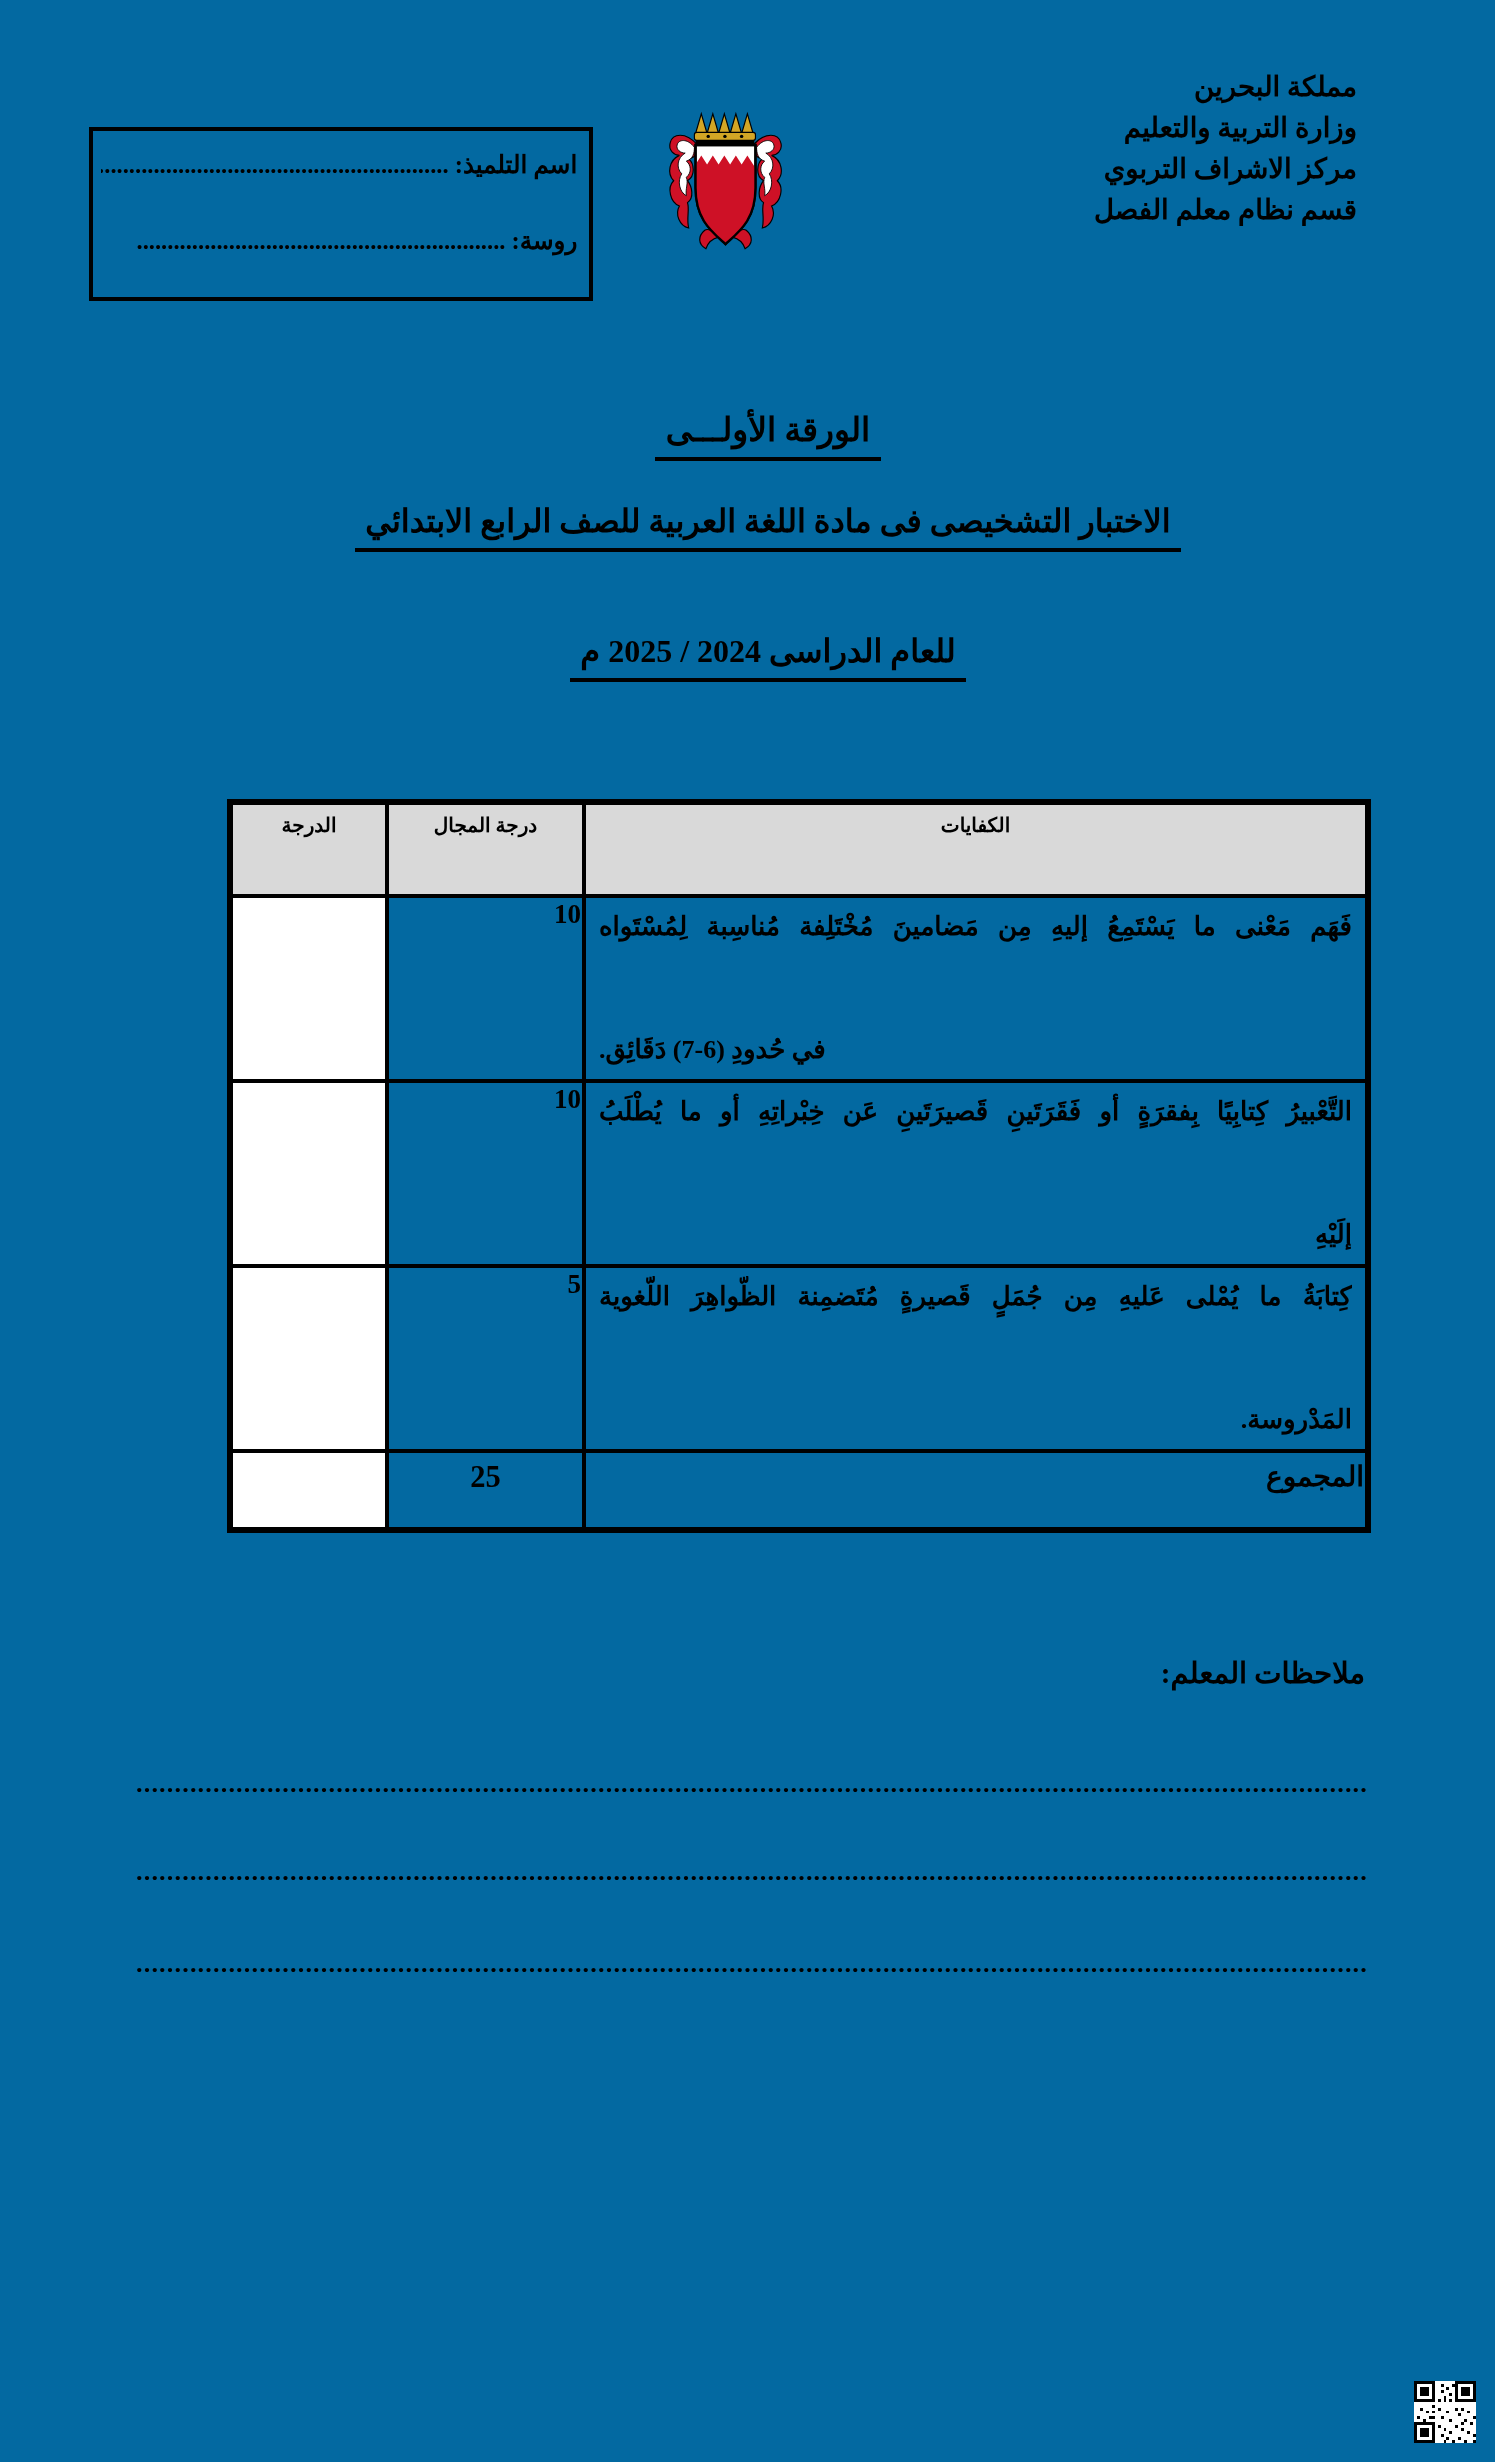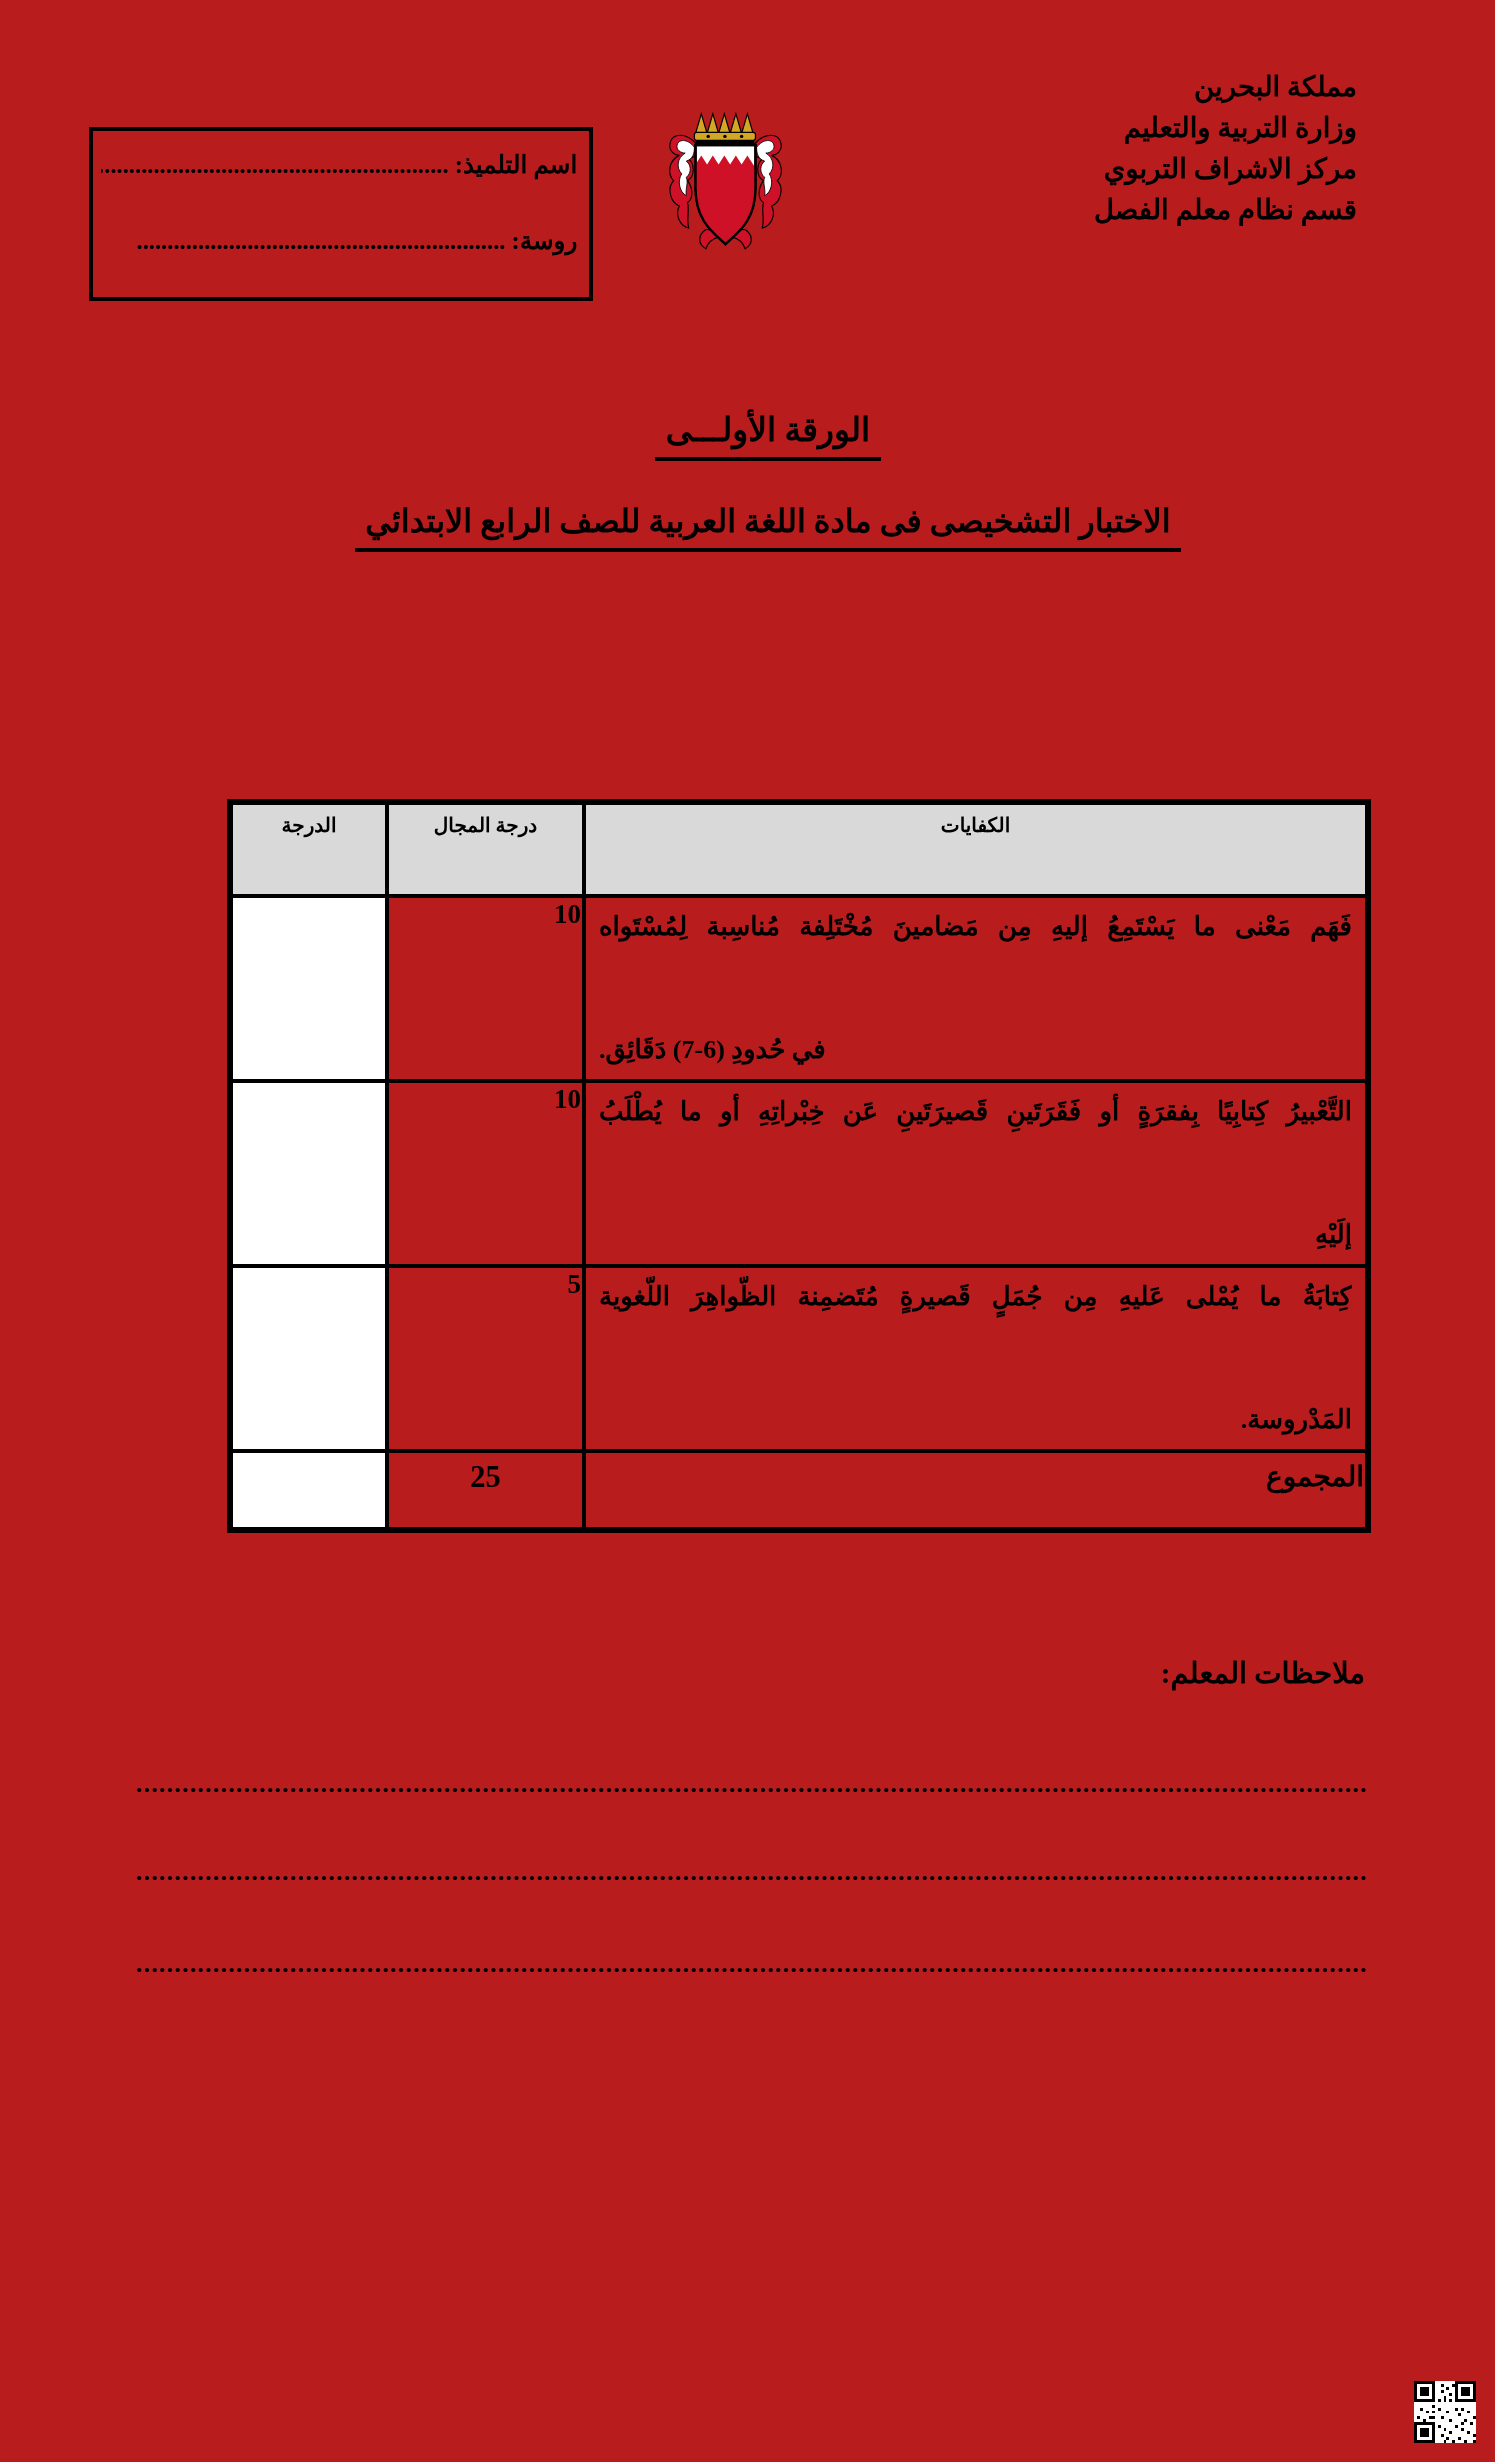--- a/index.html
+++ b/index.html
@@ -1,19 +1,19 @@
 <!DOCTYPE html>
 <html lang="ar" dir="rtl" style="font-size:9.4px"><head>
 <meta charset="utf-8">
 <style>
   html,body{margin:0;padding:0;background:#888;}
   #page{
     position:relative;
     width:1495px;height:2462px;
-    background:#b91c1c;
+    background:#0369a1;
     direction:rtl;
     font-family:"Liberation Serif","DejaVu Serif",serif;
     color:#000;
     overflow:hidden;
     margin:0 auto;
   }
   
   .ministry{
     position:absolute;top:66px;right:138px;
     text-align:right;font-size:27.6px;font-weight:bold;line-height:41px;
@@ -131,20 +131,23 @@
         <path fill="none" stroke="#000" stroke-width="4" d="M58,66 L162,66 L162,140 C162,196 134,216 110,238 C86,216 58,196 58,140 Z"></path>
       </g>
     </svg>
   </div>
 
   <div class="title" id="title-paper">
     <span>الورقة الأولـــى</span>
   </div>
   <div class="title" id="title-exam">
     <span>الاختبار التشخيصى فى مادة اللغة العربية للصف الرابع الابتدائي</span>
+  </div>
+  <div class="title" id="title-year">
+    <span>للعام الدراسى 2024 / 2025 م</span>
   </div>
 
   <table class="score-table">
     <colgroup>
       <col style="width:784px">
       <col style="width:197px">
       <col style="width:157px">
     </colgroup>
     <tbody>
       <tr class="head-row">

